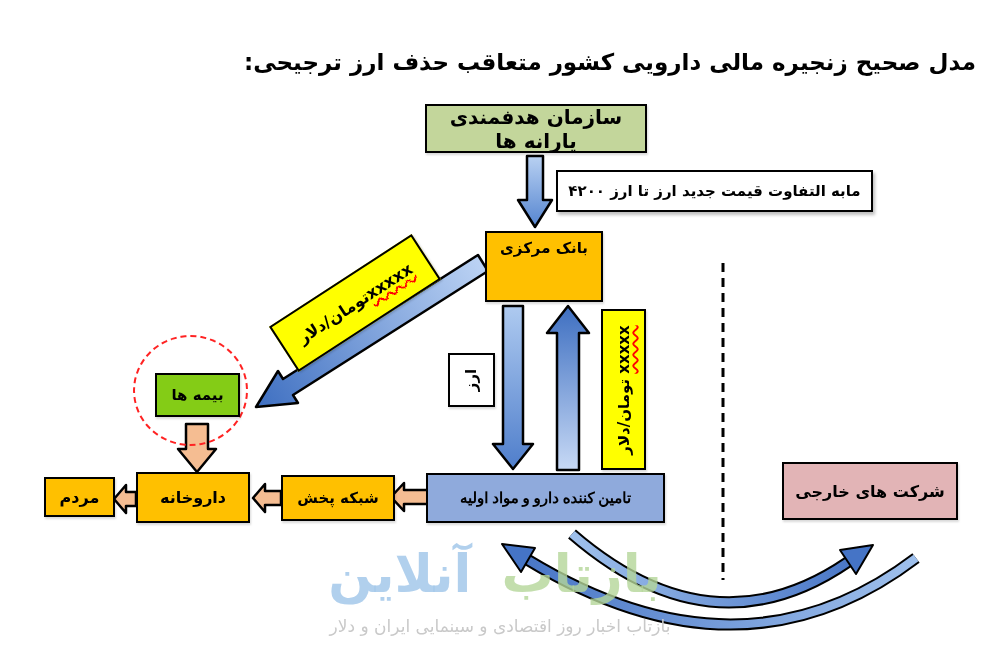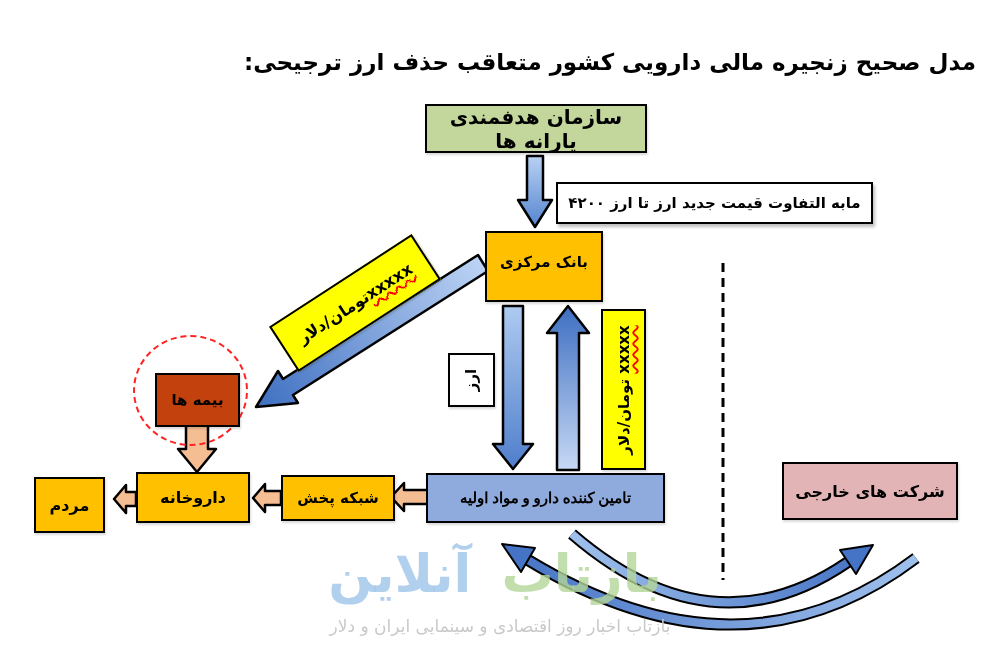--- a/index.html
+++ b/index.html
@@ -15,29 +15,29 @@
   .box{
     position:absolute;box-sizing:border-box;
     border:2.5px solid #000;
     display:flex;align-items:center;justify-content:center;
     direction:rtl;text-align:center;
     font-weight:bold;color:#000;font-size:15px;
     box-shadow:1px 2px 2px rgba(0,0,0,0.15);
   }
 
   .box-subsidies{left:425px;top:104px;width:222px;height:49px;background:#C3D69B;font-size:20px;}
-  .box-note{left:556px;top:182px;width:317px;height:42px;background:#ffffff;box-shadow:2px 3px 3px rgba(0,0,0,0.25);}
-  .box-bank{left:485px;top:231px;width:118px;height:71px;background:#FFC000;align-items:flex-start;padding-top:20px;}
-  .box-insurance{left:155px;top:373px;width:85px;height:54px;background:#c2410c;}
+  .box-note{left:556px;top:170px;width:317px;height:42px;background:#ffffff;box-shadow:2px 3px 3px rgba(0,0,0,0.25);}
+  .box-bank{left:485px;top:231px;width:118px;height:71px;background:#FFC000;align-items:flex-start;padding-top:6px;}
+  .box-insurance{left:155px;top:373px;width:85px;height:44px;background:#84cc16;}
   .box-arz{left:448px;top:353px;width:47px;height:54px;background:#ffffff;}
   .box-arz .rot{transform:rotate(-90deg);white-space:nowrap;}
   .box-supplier{left:426px;top:473px;width:239px;height:50px;background:#8FAADC;font-family:Liberation Serif, serif;}
   .box-network{left:281px;top:475px;width:114px;height:46px;background:#FFC000;}
   .box-pharmacy{left:136px;top:472px;width:114px;height:51px;background:#FFC000;font-size:16px;}
-  .box-people{left:34px;top:477px;width:71px;height:56px;background:#FFC000;font-size:16px;}
+  .box-people{left:44px;top:477px;width:71px;height:40px;background:#FFC000;font-size:16px;}
   .box-foreign{left:782px;top:462px;width:176px;height:58px;background:#E2B4B6;font-size:16px;}
 
   .rate-diag{
     left:270px;top:276px;width:170px;height:54px;background:#FFFF00;
     transform:rotate(-33deg);font-size:16px;white-space:nowrap;
   }
   .rate-vert{left:601px;top:309px;width:45px;height:161px;background:#FFFF00;}
   .rate-vert .rot{
     position:absolute;left:50%;top:50%;
     transform:translate(-50%,-50%) rotate(-90deg);

